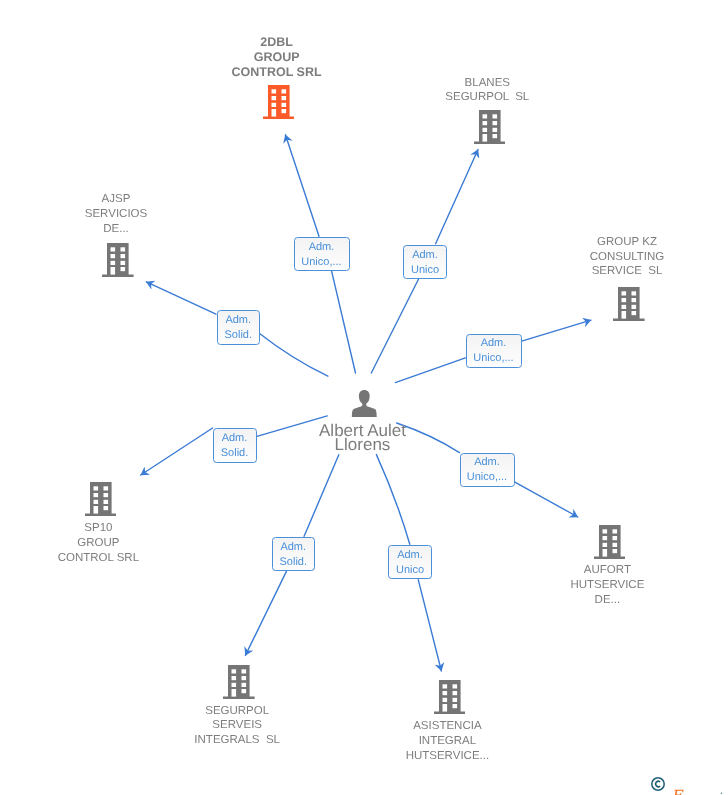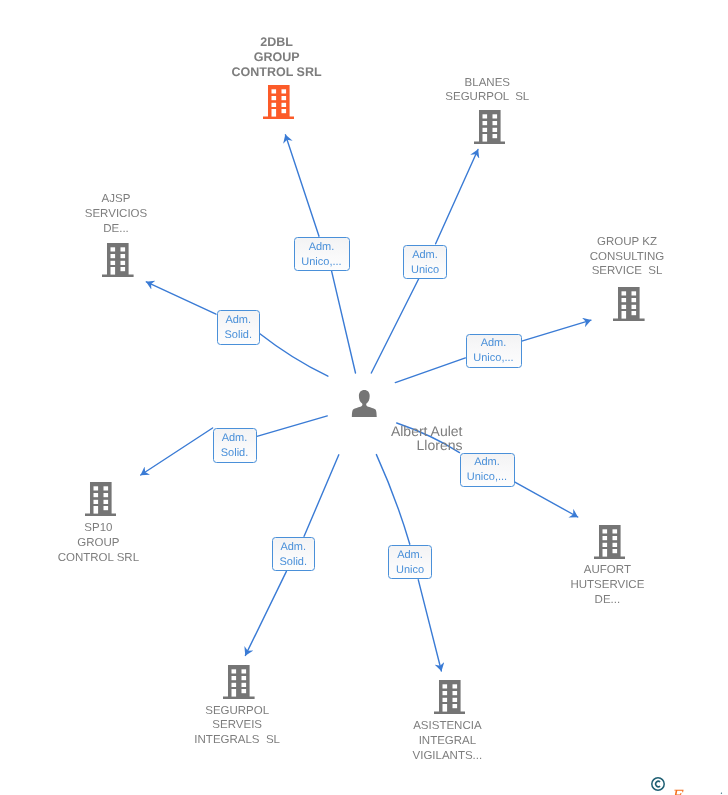--- a/index.html
+++ b/index.html
@@ -5,21 +5,21 @@
   html,body{margin:0;padding:0;}
   body{width:728px;height:795px;background:#ffffff;
        font-family:"Liberation Sans",sans-serif;overflow:hidden;
        -webkit-font-smoothing:antialiased;text-rendering:geometricPrecision;}
   #stage{position:relative;width:728px;height:583px;background:#fff;}
   svg.edges{position:absolute;left:0;top:0;width:728px;height:795px;}
   .node{position:absolute;width:0;height:0;}
   .node .cap{position:absolute;left:-102px;width:200px;text-align:center;
         font-size:11.5px;color:#7d7d7d;line-height:14.6px;white-space:pre;}
   .node.focus .cap{font-weight:bold;font-size:12.5px;line-height:15.2px;}
-  .node.person .cap{font-size:14px;line-height:14.6px;text-align:right;}
+  .node.person .cap{font-size:17px;line-height:14.6px;}
   .node .ico{position:absolute;}
   .lbl{position:absolute;border:1.5px solid #4a90d9;border-radius:3.5px;
        background:linear-gradient(180deg,#f3f3f4 0%,#f9f9fa 55%,#fdfdfd 100%);
        color:#4a90d9;font-size:11px;line-height:15px;text-align:center;
        box-sizing:border-box;white-space:pre;
        display:flex;align-items:center;justify-content:center;padding-top:1.5px;}
   .wm{position:absolute;left:649px;top:774px;white-space:nowrap;color:#1f5f73;height:21px;}
   .wm .cr{position:absolute;left:2px;top:2.5px;width:14px;height:14px;font-size:0;line-height:0;}
   .wm .brand{position:absolute;left:23.5px;top:13px;
              font-family:"DejaVu Serif",serif;font-style:italic;font-size:11.5px;letter-spacing:-0.2px;}
@@ -134,21 +134,21 @@
           <rect fill="#fff" x="18.5" y="4.3" width="4.6" height="4.2"></rect>
           <rect fill="#fff" x="8.5" y="11.0" width="4.6" height="4.2"></rect>
           <rect fill="#fff" x="18.5" y="11.0" width="4.6" height="4.2"></rect>
           <rect fill="#fff" x="8.5" y="17.8" width="4.6" height="4.2"></rect>
           <rect fill="#fff" x="18.5" y="17.8" width="4.6" height="4.2"></rect>
           <rect fill="#fff" x="8.5" y="24.0" width="4.6" height="7.6"></rect>
           <rect fill="#fff" x="18.5" y="24.0" width="4.6" height="4.2"></rect>
         </svg></div>
       <div class="cap" style="top: 5.8px;">ASISTENCIA
 INTEGRAL
-VIGILANTS...</div>
+HUTSERVICE...</div>
     </div>
     <div class="node" style="left: 239.2px; top: 698.8px;">
       <div class="ico" style="left: -15.8px; top: -34px;"><svg width="31.6" height="34" viewBox="0 0 31.6 34">
           <path fill="#757575" d="M5.0 0 h21.6 v31.6 h5.0 v2.4 h-31.6 v-2.4 h5.0 z"></path>
           <rect fill="#fff" x="8.5" y="4.3" width="4.6" height="4.2"></rect>
           <rect fill="#fff" x="18.5" y="4.3" width="4.6" height="4.2"></rect>
           <rect fill="#fff" x="8.5" y="11.0" width="4.6" height="4.2"></rect>
           <rect fill="#fff" x="18.5" y="11.0" width="4.6" height="4.2"></rect>
           <rect fill="#fff" x="8.5" y="17.8" width="4.6" height="4.2"></rect>
           <rect fill="#fff" x="18.5" y="17.8" width="4.6" height="4.2"></rect>

